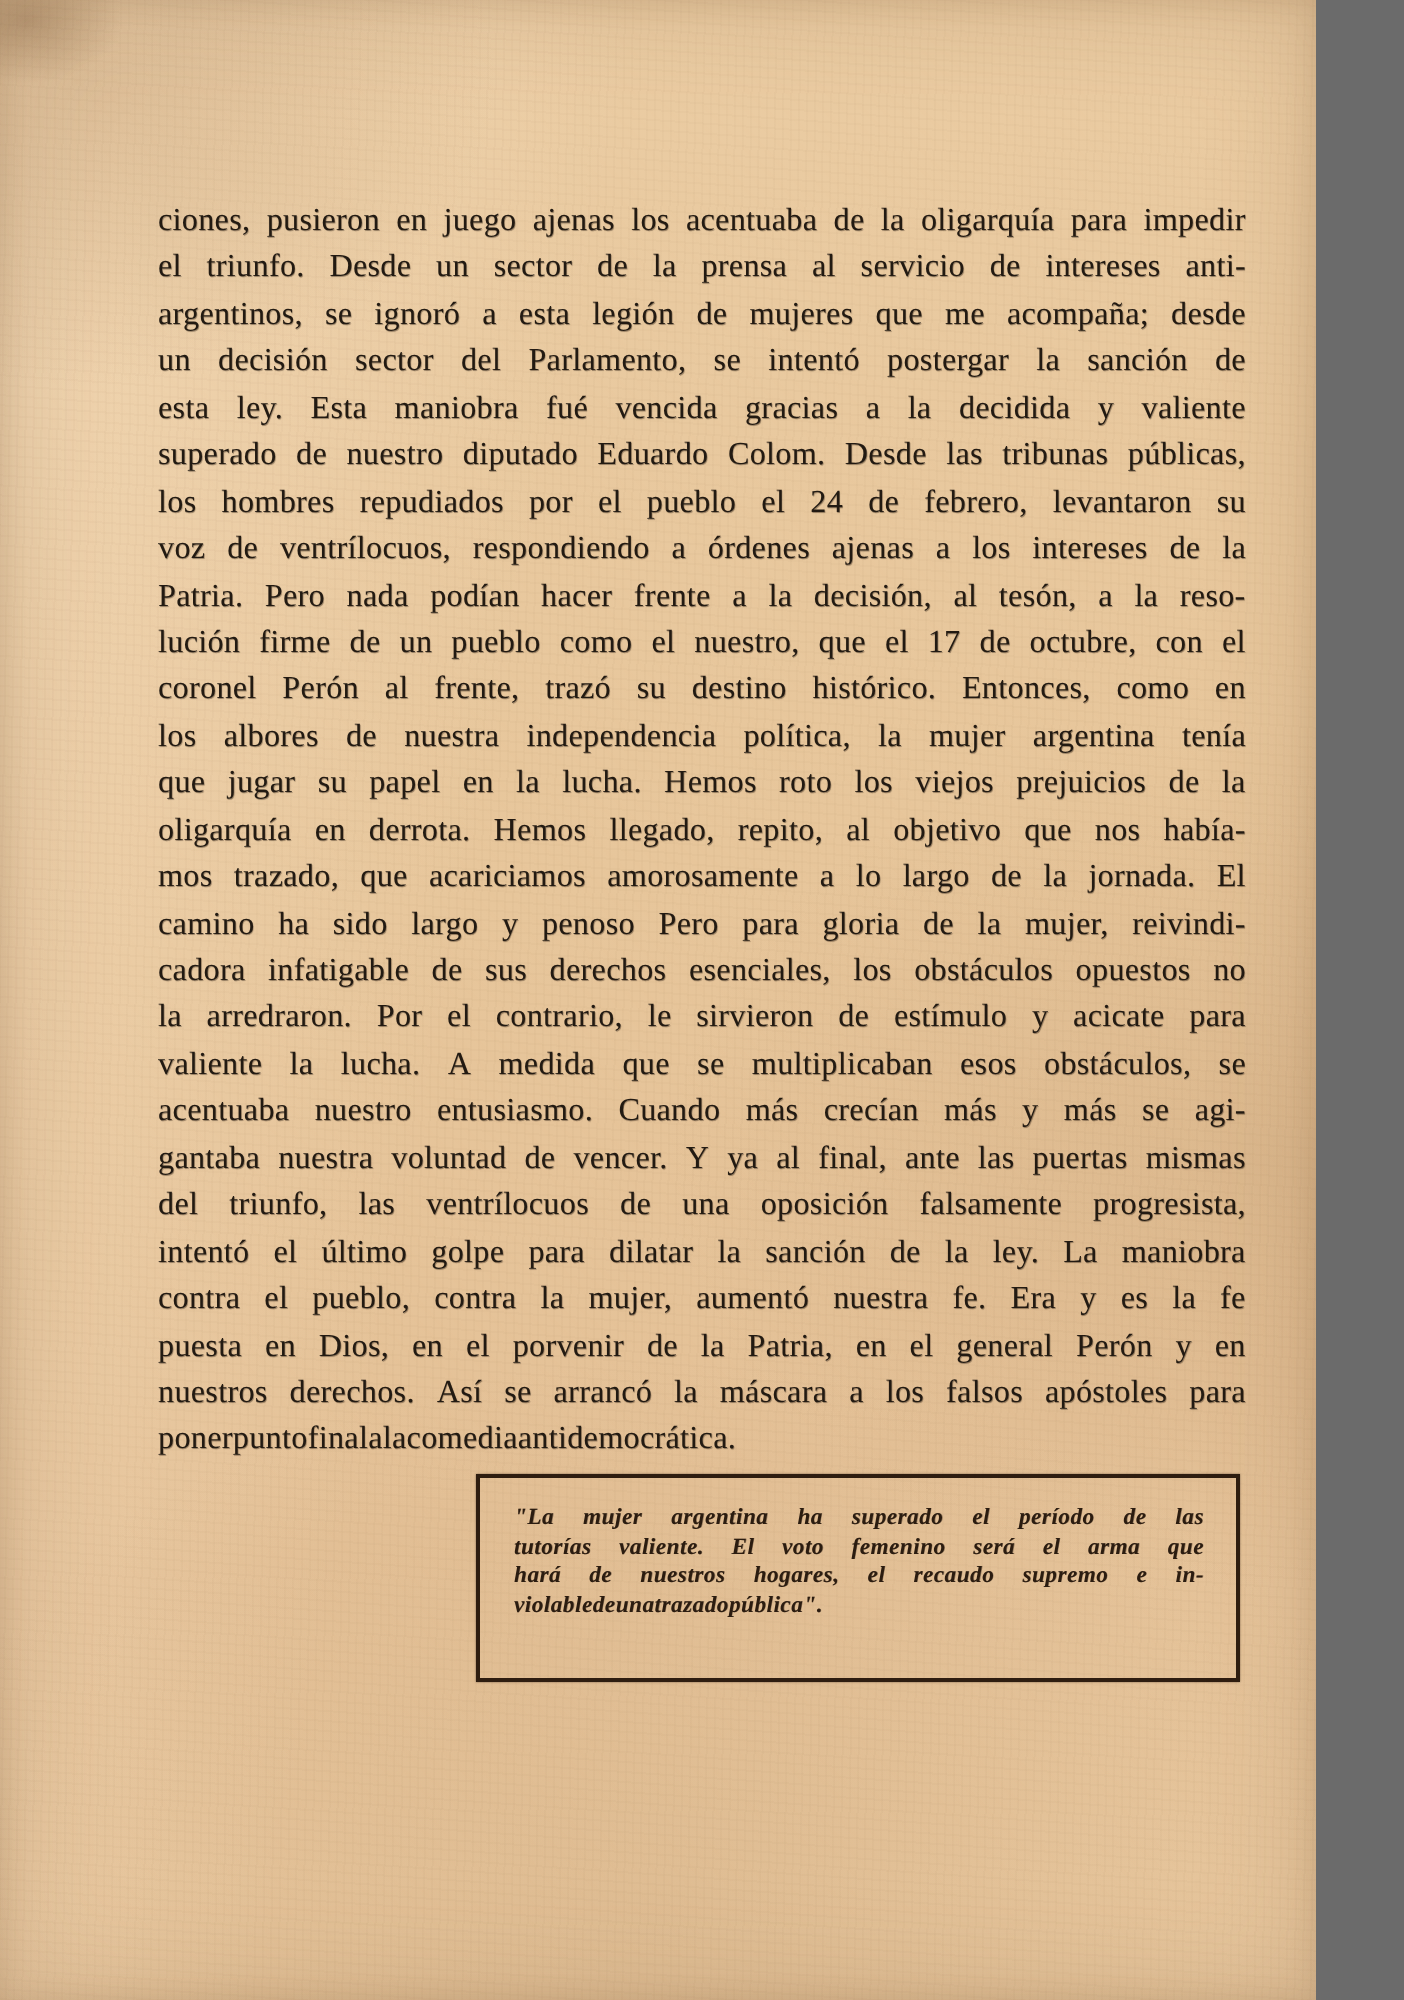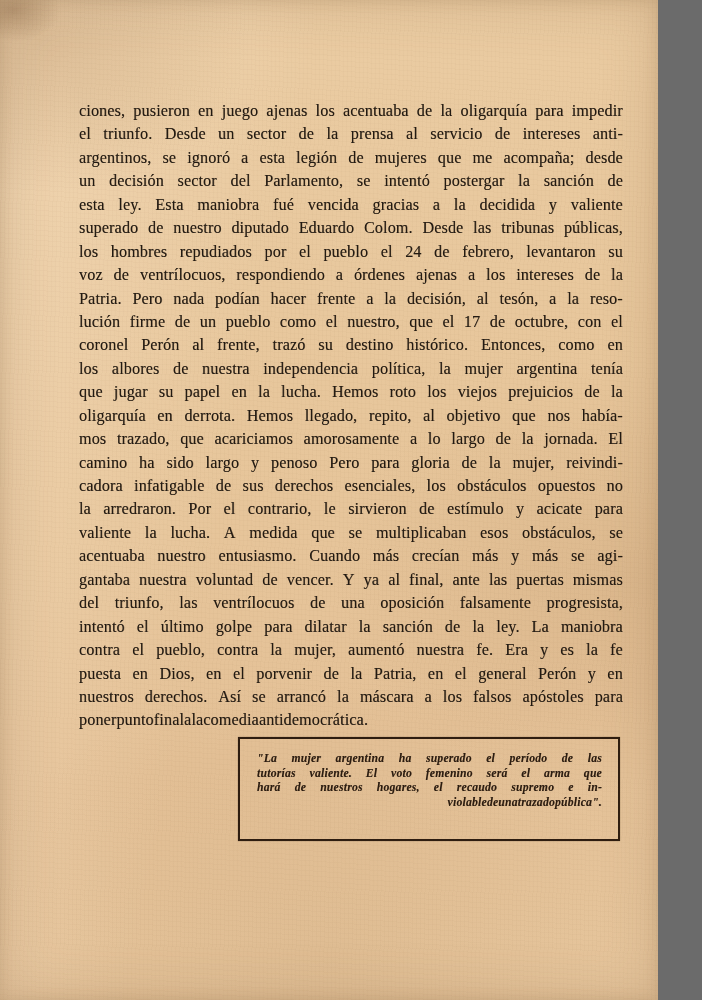--- a/index.html
+++ b/index.html
@@ -84,21 +84,21 @@
     font-weight: bold;
     font-size: 11.6px;
     line-height: 14.6px;
     letter-spacing: 0.25px;
     white-space: pre;
     display: flex;
     justify-content: space-between;
     color: #2b1c10;
     text-shadow: 0.3px 0.2px 0.3px rgba(40,26,14,0.4);
   }
-  .qline.qlast { justify-content: flex-end; }
+  .qline.qlast { justify-content: flex-start; }
   .qline > span { display: inline-block; }
   .attrib {
     margin-top: 10px;
     text-align: right;
     padding-right: 10px;
     font-size: 15.2px;
     font-variant: small-caps;
     letter-spacing: 1.3px;
     color: #2b1c10;
     text-shadow: 0.3px 0.2px 0.35px rgba(40,26,14,0.4);

